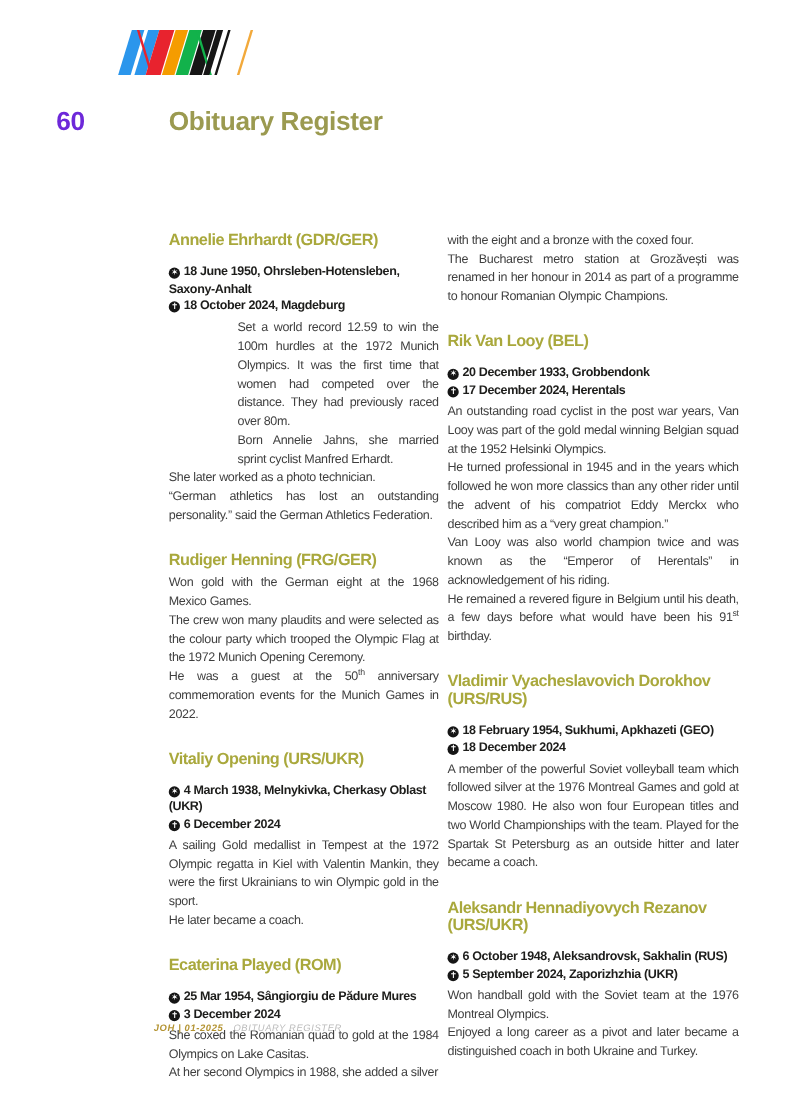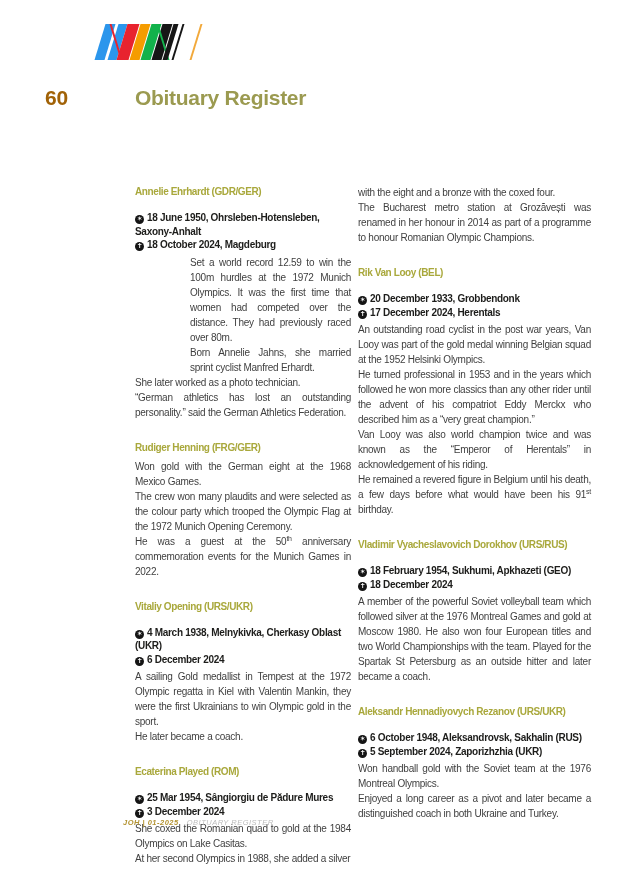--- a/index.html
+++ b/index.html
@@ -7,31 +7,31 @@
         font-family:"Liberation Sans",sans-serif;color:#3f3f3f;}
 
   
   .logo{position:absolute;left:100px;top:24px;height:36px;display:flex;align-items:stretch;}
   .logo .stripe{display:inline-block;height:36px;}
   .logo .back{transform:skewX(-17deg);}
   .logo .fwd{transform:skewX(17deg);}
 
   
   .page-num{position:absolute;left:45px;top:86px;font-size:21px;font-weight:bold;
-            letter-spacing:-0.3px;color:#a16207;}
+            letter-spacing:-0.3px;color:#6d28d9;}
   .page-title{position:absolute;left:135px;top:86px;font-size:21px;font-weight:bold;
               letter-spacing:-0.3px;color:#9b9a50;}
 
   
   .content{position:absolute;left:135px;top:185px;width:456px;display:flex;gap:7px;}
   .col-left{width:216px;}
   .col-right{width:233px;}
 
   .entry{margin-bottom:21px;}
-  .entry h3{margin:0 0 4px 0;font-size:10px;line-height:14px;font-weight:bold;
+  .entry h3{margin:0 0 4px 0;font-size:13px;line-height:14px;font-weight:bold;
             letter-spacing:-0.4px;color:#a9a83c;}
   .dates{font-size:10px;line-height:13.5px;font-weight:bold;letter-spacing:-0.3px;
          color:#1d1d1b;margin-bottom:3px;margin-top:12px;}
   .date-line{display:block;}
   .cicon{display:inline-block;width:9px;height:9px;border-radius:50%;background:#151515;
          color:#fff;font-size:7px;line-height:9px;text-align:center;margin-right:3px;
          font-family:"DejaVu Sans",sans-serif;font-weight:normal;vertical-align:0px;}
   .entry p, .cont p{margin:0;font-size:10px;line-height:15px;letter-spacing:-0.25px;
          text-align:justify;color:#3f3f3f;}
   sup{font-size:7px;line-height:0;vertical-align:super;}
@@ -139,21 +139,21 @@
         <p>The Bucharest metro station at Grozăvești was renamed in her honour in 2014 as part of a programme to honour Romanian Olympic Champions.</p>
       </div>
 
       <div class="entry">
         <h3>Rik Van Looy (BEL)</h3>
         <div class="dates">
           <span class="date-line"><span class="cicon">✶</span><span>20 December 1933, Grobbendonk</span></span>
           <span class="date-line"><span class="cicon">✝</span><span>17 December 2024, Herentals</span></span>
         </div>
         <p>An outstanding road cyclist in the post war years, Van Looy was part of the gold medal winning Belgian squad at the 1952 Helsinki Olympics.</p>
-        <p>He turned professional in 1953 and in the years which followed he won more classics than any other rider until the advent of his compatriot Eddy Merckx who described him as a “very great champion.”</p>
+        <p>He turned professional in 1945 and in the years which followed he won more classics than any other rider until the advent of his compatriot Eddy Merckx who described him as a “very great champion.”</p>
         <p>Van Looy was also world champion twice and was known as the “Emperor of Herentals” in acknowledgement of his riding.</p>
         <p><span>He remained a revered figure in Belgium until his death, a few days before what would have been his 91</span><sup>st</sup><span> birthday.</span></p>
       </div>
 
       <div class="entry">
         <h3>Vladimir Vyacheslavovich Dorokhov (URS/RUS)</h3>
         <div class="dates">
           <span class="date-line"><span class="cicon">✶</span><span>18 February 1954, Sukhumi, Apkhazeti (GEO)</span></span>
           <span class="date-line"><span class="cicon">✝</span><span>18 December 2024</span></span>
         </div>

